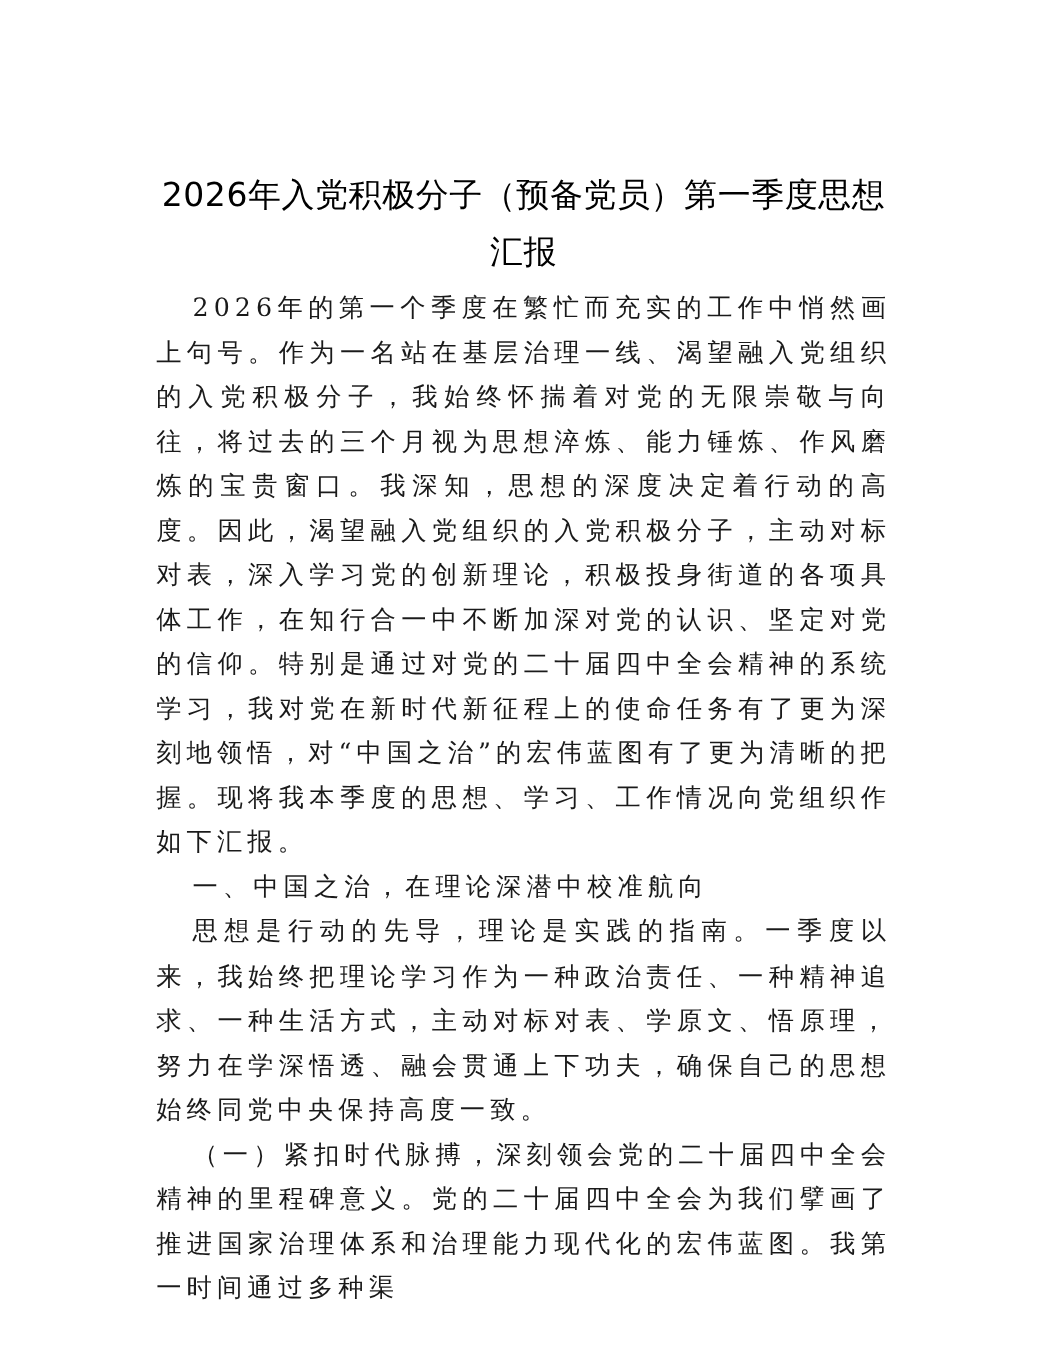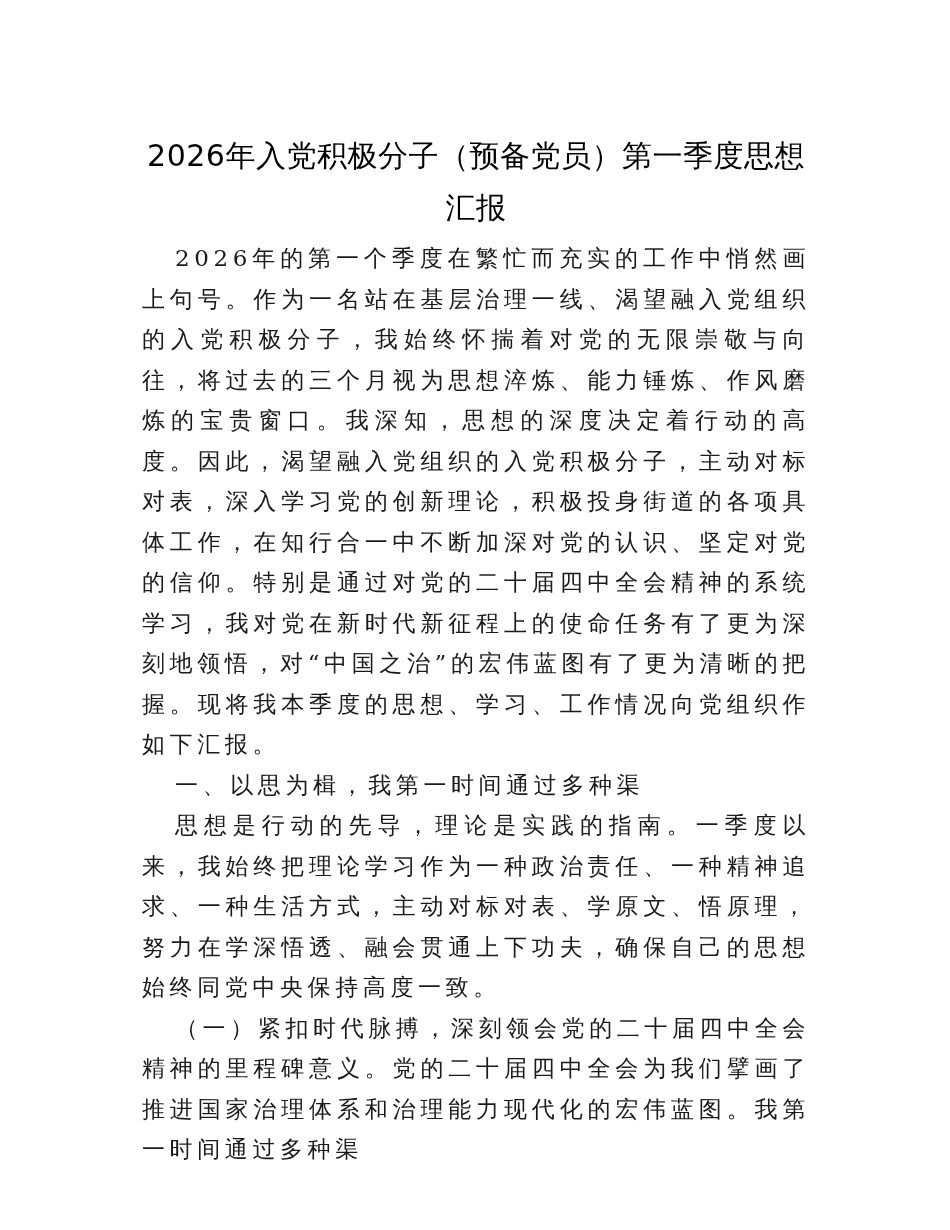--- a/index.html
+++ b/index.html
@@ -10,21 +10,21 @@
     body {
       width: 950px;
       height: 1230px;
       position: relative;
       overflow: hidden;
       color: #111111;
     }
     .page {
       position: absolute;
       left: 142px;
-      top: 130px;
+      top: 152px;
       width: 668px;
     }
     .title {
       font-family: "DejaVu Sans", "Liberation Sans", sans-serif;
       font-size: 30px;
       line-height: 52px;
       text-align: center;
       color: #000000;
       margin: 0 0 4px 0;
       letter-spacing: 0.5px;
@@ -49,18 +49,18 @@
   </style>
 </head>
 <body>
 
 <div class="page">
   <h1 class="title">2026年入党积极分子（预备党员）第一季度思想汇报</h1>
 
 
   <p class="body-text indent">2026年的第一个季度在繁忙而充实的工作中悄然画上句号。作为一名站在基层治理一线、渴望融入党组织的入党积极分子，我始终怀揣着对党的无限崇敬与向往，将过去的三个月视为思想淬炼、能力锤炼、作风磨炼的宝贵窗口。我深知，思想的深度决定着行动的高度。因此，渴望融入党组织的入党积极分子，主动对标对表，深入学习党的创新理论，积极投身街道的各项具体工作，在知行合一中不断加深对党的认识、坚定对党的信仰。特别是通过对党的二十届四中全会精神的系统学习，我对党在新时代新征程上的使命任务有了更为深刻地领悟，对“中国之治”的宏伟蓝图有了更为清晰的把握。现将我本季度的思想、学习、工作情况向党组织作如下汇报。</p>
 
-  <p class="body-text indent">一、以思为楫，我第一时间通过多种渠</p>
+  <p class="body-text indent">一、中国之治，在理论深潜中校准航向</p>
 
   <p class="body-text indent">思想是行动的先导，理论是实践的指南。一季度以来，我始终把理论学习作为一种政治责任、一种精神追求、一种生活方式，主动对标对表、学原文、悟原理，努力在学深悟透、融会贯通上下功夫，确保自己的思想始终同党中央保持高度一致。</p>
 
   <p class="body-text indent">（一）紧扣时代脉搏，深刻领会党的二十届四中全会精神的里程碑意义。党的二十届四中全会为我们擘画了推进国家治理体系和治理能力现代化的宏伟蓝图。我第一时间通过多种渠</p>
 </div>
 
 </body></html>

